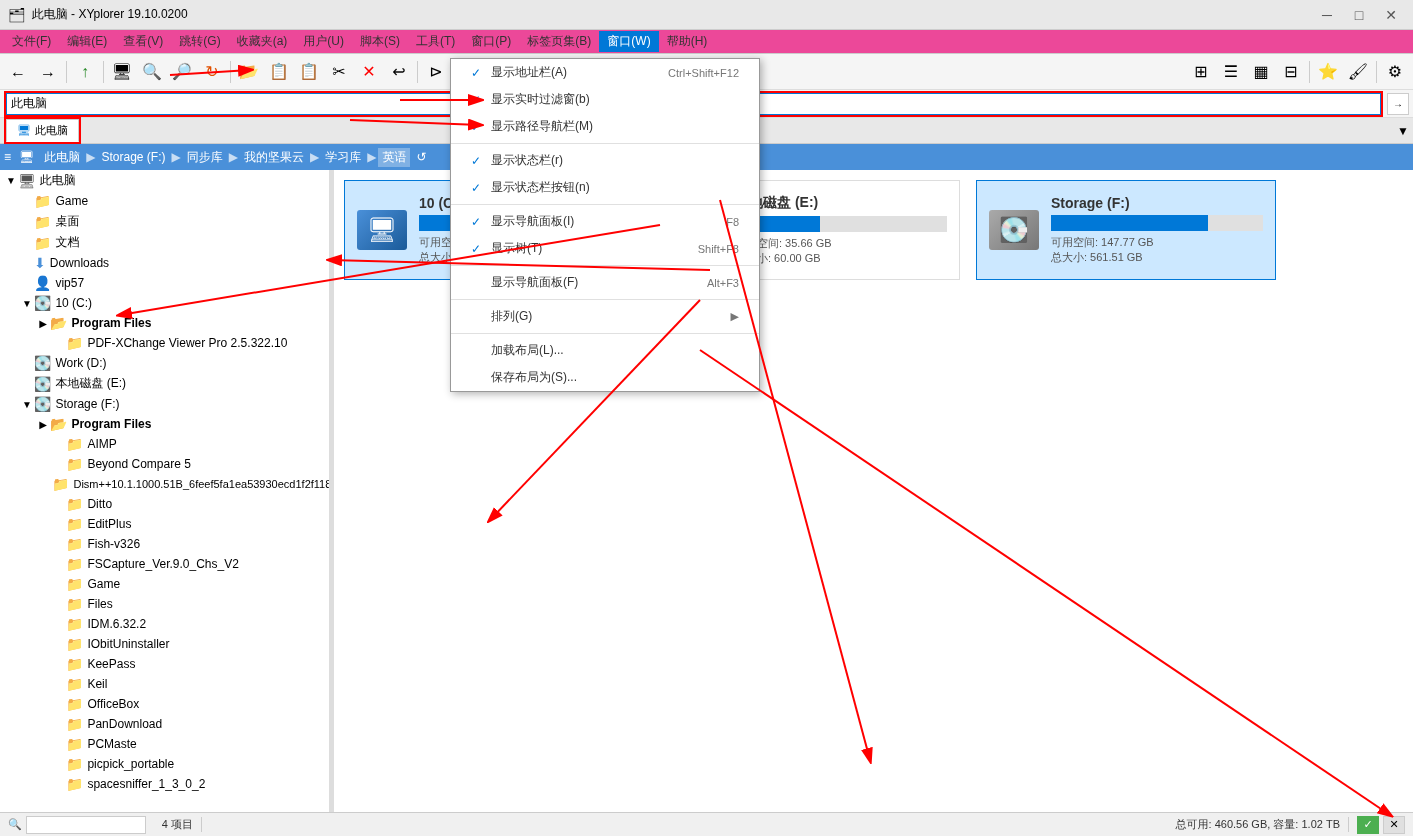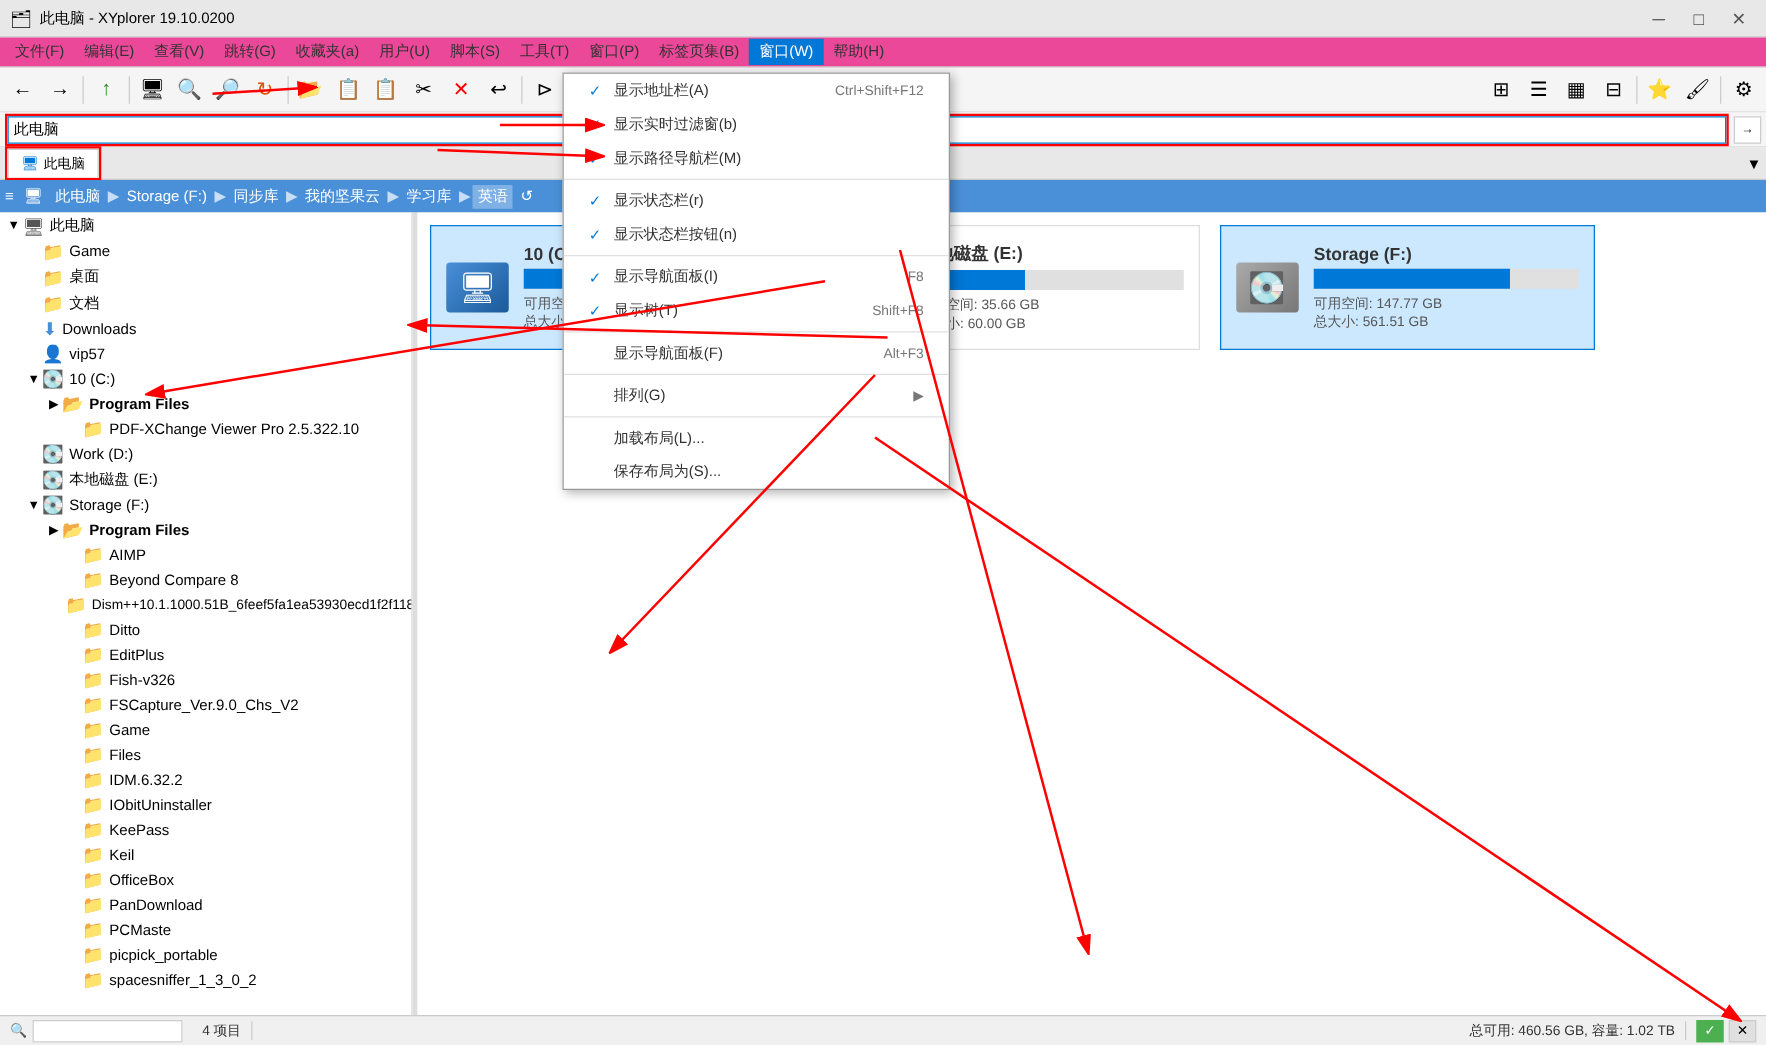--- a/index.html
+++ b/index.html
@@ -247,21 +247,21 @@
       <span style="font-weight:bold;">Program Files</span>
     </div>
     <div class="tree-item" style="padding-left:52px;">
       <span class="expand-icon"> </span>
       <span class="folder-icon folder-yellow">📁</span>
       <span>AIMP</span>
     </div>
     <div class="tree-item" style="padding-left:52px;">
       <span class="expand-icon"> </span>
       <span class="folder-icon folder-yellow">📁</span>
-      <span>Beyond Compare 8</span>
+      <span>Beyond Compare 5</span>
     </div>
     <div class="tree-item" style="padding-left:52px;">
       <span class="expand-icon"> </span>
       <span class="folder-icon folder-yellow">📁</span>
       <span style="font-size:11px;">Dism++10.1.1000.51B_6feef5fa1ea53930ecd1f2f118a</span>
     </div>
     <div class="tree-item" style="padding-left:52px;">
       <span class="expand-icon"> </span>
       <span class="folder-icon folder-yellow">📁</span>
       <span>Ditto</span>

